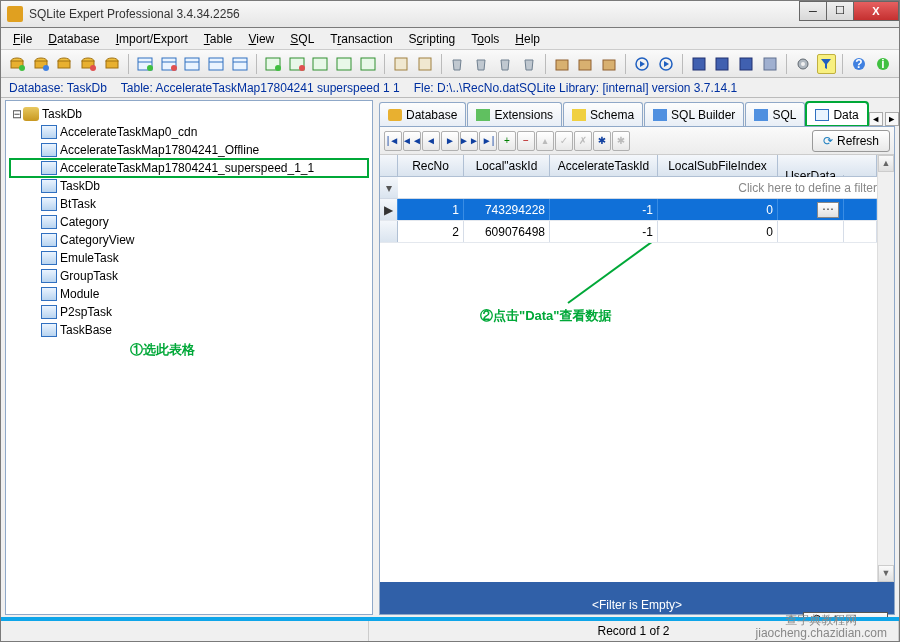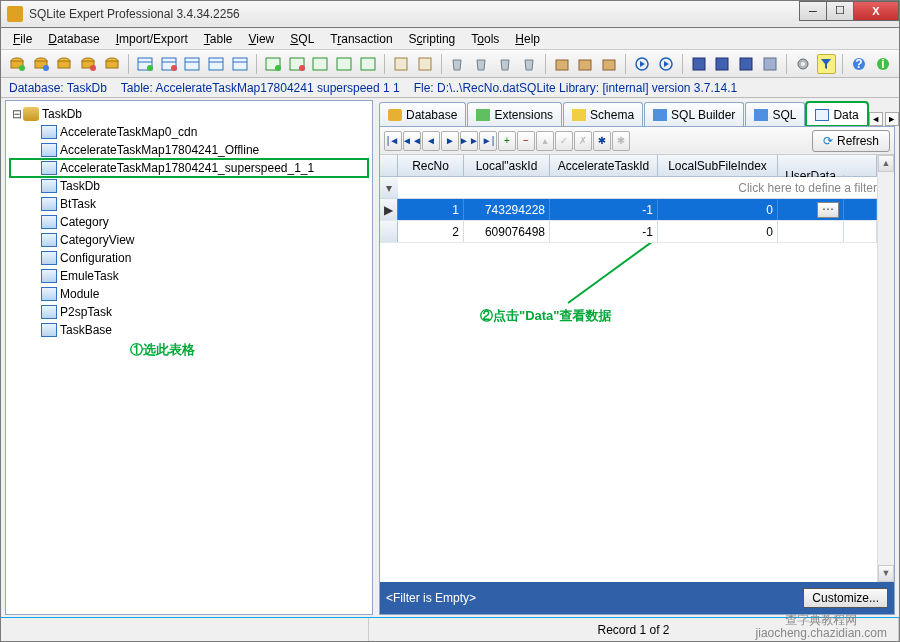--- a/index.html
+++ b/index.html
@@ -92,25 +92,25 @@
 .dc4 { width: 120px; }
 .dc5 { width: 66px; }
 .dc6 { flex: 1; }
 .ellbtn { width: 22px; height: 16px; border: 1px solid #888; margin-left: auto; background: linear-gradient(#fff,#e0e0e0); color: #333; text-align: center; line-height: 13px; }
 
 .gridbody { flex: 1; background: #fff; position: relative; }
 
 .annot2 { position: absolute; left: 100px; top: 64px; color: #00a838; font-weight: bold; font-size: 13px; }
 
 
-.filterfoot { height: 22px; background: #3060a8; color: #fff; display: flex; align-items: center; padding: 16px 6px; }
+.filterfoot { height: 22px; background: #3060a8; color: #fff; display: flex; align-items: center; padding: 16px 6px; flex-direction: column; }
 .custbtn { margin-left: auto; height: 20px; border: 1px solid #555; background: linear-gradient(#fafafa,#e0e0e0); color: #000; padding: 0 8px; }
 
 
-.statusbar { height: 24px; background: #f0f0f0; border-top: 1px solid #0ea5e9; display: flex; align-items: center; }
+.statusbar { height: 24px; background: #f0f0f0; border-top: 4px solid #0ea5e9; display: flex; align-items: center; }
 .statusbar .cell { border-right: 1px solid #ccc; height: 100%; display: flex; align-items: center; justify-content: center; }
 
 
 .watermark { position: absolute; right: 13px; bottom: 2px; color: #888; font-size: 11px; text-align: center; line-height: 13px; margin-top: 41px; }
 
 
 .vscroll { width: 17px; background: #f0f0f0; border-left: 1px solid #ddd; display: flex; flex-direction: column; }
 .vscroll .arr { height: 17px; background: linear-gradient(#fafafa,#e0e0e0); border: 1px solid #ccc; margin: 0; text-align: center; font-size: 9px; line-height: 15px; color: #666; }
 .vscroll .track { flex: 1; }
 </style>
@@ -396,26 +396,26 @@
               <span>Category</span>
             </div>
             <div class="tree-row">
               <span class="tree-indent"></span>
               <span class="tree-icon tbl"></span>
               <span>CategoryView</span>
             </div>
             <div class="tree-row">
               <span class="tree-indent"></span>
               <span class="tree-icon tbl"></span>
-              <span>Configuration</span>
-            </div>
-            <div class="tree-row">
-              <span class="tree-indent"></span>
-              <span class="tree-icon tbl"></span>
               <span>EmuleTask</span>
+            </div>
+            <div class="tree-row">
+              <span class="tree-indent"></span>
+              <span class="tree-icon tbl"></span>
+              <span>GroupTask</span>
             </div>
             <div class="tree-row">
               <span class="tree-indent"></span>
               <span class="tree-icon tbl"></span>
               <span>Module</span>
             </div>
             <div class="tree-row">
               <span class="tree-indent"></span>
               <span class="tree-icon tbl"></span>
               <span>P2spTask</span>

